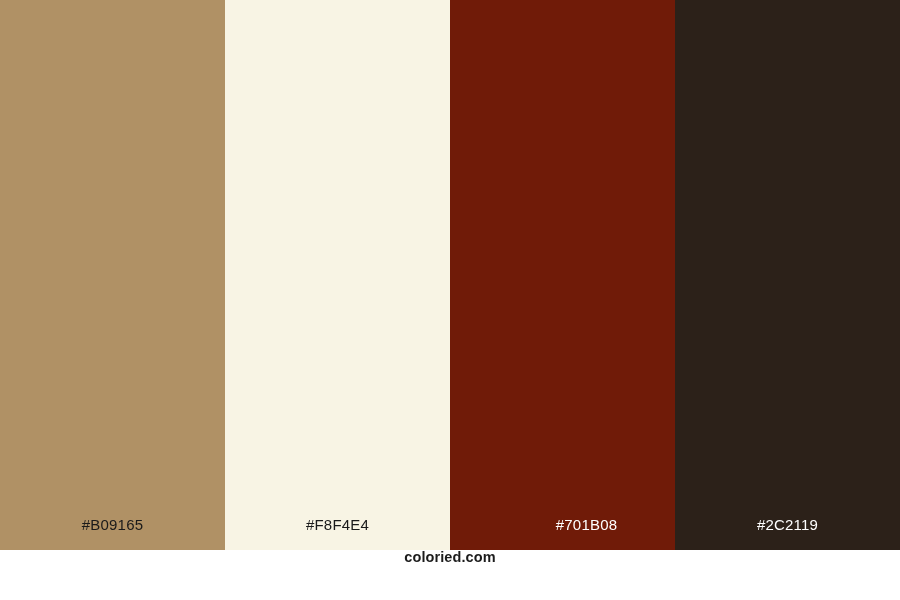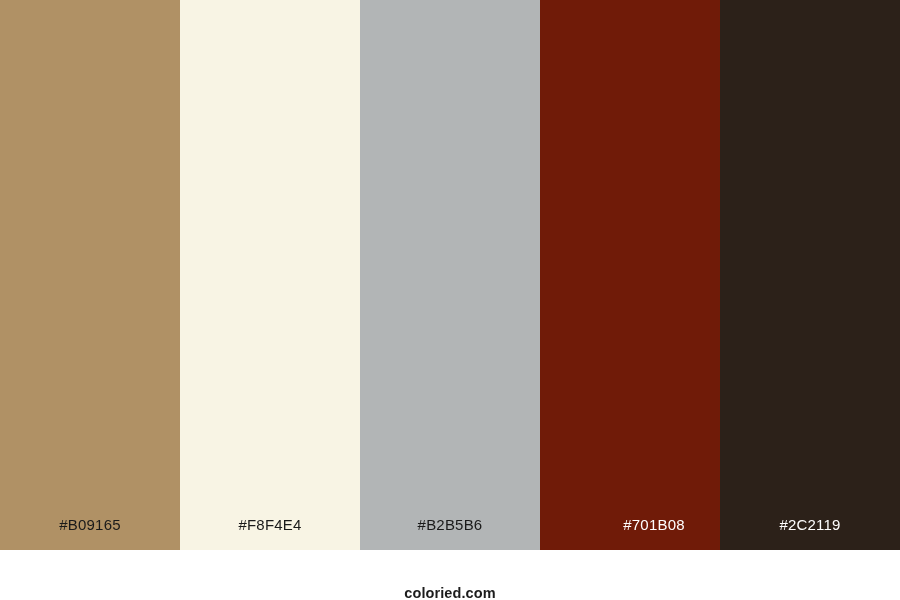--- a/index.html
+++ b/index.html
@@ -50,21 +50,21 @@
     line-height: 1;
     padding-bottom: 18px;
     user-select: text;
   }
   .footer-bar {
     flex: 1 1 auto;
     width: 900px;
     height: 50px;
     background: #ffffff;
     display: flex;
-    align-items: flex-end;
+    align-items: flex-start;
     justify-content: center;
   }
   .footer-text {
     font-size: 14.5px;
     font-weight: 700;
     color: #1c1c1c;
     letter-spacing: 0.1px;
     line-height: 1;
   }
 </style>
@@ -76,23 +76,20 @@
   <div class="swatch-strip">
 
     <div class="swatch" style="background-color: rgb(176, 145, 101);">
       <span class="swatch-label" style="color: rgb(26, 26, 26);">#B09165</span>
     </div>
 
     <div class="swatch" style="background-color: rgb(248, 244, 228);">
       <span class="swatch-label" style="color: rgb(26, 26, 26);">#F8F4E4</span>
     </div>
 
-    <div class="swatch" style="background-color: rgb(178, 181, 182);">
-      <span class="swatch-label" style="color: rgb(26, 26, 26);">#B2B5B6</span>
-    </div>
 
     <div class="swatch" style="background-color: rgb(112, 27, 8);">
       <span class="swatch-label" style="color: rgb(255, 255, 255); margin-left: 48px;">#701B08</span>
     </div>
 
     <div class="swatch" style="background-color: rgb(44, 33, 25); align-items: flex-end;">
       <span class="swatch-label" style="color: rgb(255, 255, 255);">#2C2119</span>
     </div>
 
   </div>

